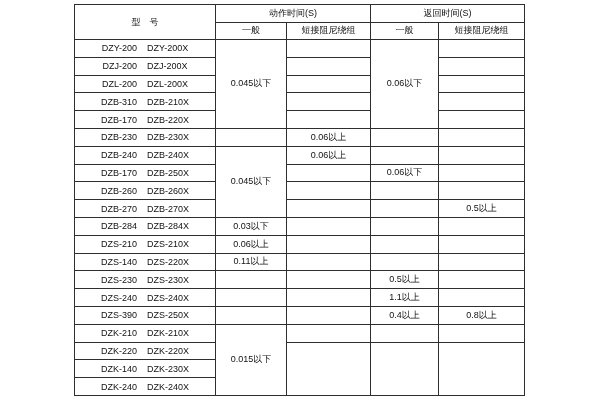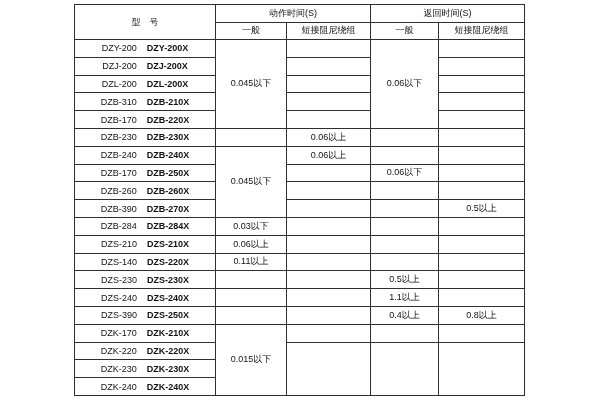--- a/index.html
+++ b/index.html
@@ -30,21 +30,21 @@
     text-align: center;
     vertical-align: middle;
     padding: 0;
     font-weight: normal;
     overflow: hidden;
     white-space: nowrap;
   }
   .spec-table thead tr { height: 17.5px; }
   .spec-table tbody tr { height: 17.8px; }
   td.model-cell span { display: inline-block; }
-  td.model-cell span + span { margin-left: 10px; font-weight: bold; }
+  td.model-cell span + span { margin-left: 10px; }
 </style>
 </head>
 <body>
 
 <div class="canvas">
   <table class="spec-table">
     <colgroup>
       <col style="width:141px">
       <col style="width:71px">
       <col style="width:84px">
@@ -112,21 +112,21 @@
           <td>0.06以下</td>
           <td></td>
         </tr>
         <tr>
           <td class="model-cell"><span>DZB-260</span><span>DZB-260X</span></td>
           <td></td>
           <td></td>
           <td></td>
         </tr>
         <tr>
-          <td class="model-cell"><span>DZB-390</span><span>DZB-270X</span></td>
+          <td class="model-cell"><span>DZB-270</span><span>DZB-270X</span></td>
           <td></td>
           <td></td>
           <td>0.5以上</td>
         </tr>
         <tr>
           <td class="model-cell"><span>DZB-284</span><span>DZB-284X</span></td>
           <td>0.03以下</td>
           <td></td>
           <td></td>
           <td></td>
@@ -160,33 +160,33 @@
           <td></td>
         </tr>
         <tr>
           <td class="model-cell"><span>DZS-390</span><span>DZS-250X</span></td>
           <td></td>
           <td></td>
           <td>0.4以上</td>
           <td>0.8以上</td>
         </tr>
         <tr>
-          <td class="model-cell"><span>DZK-170</span><span>DZK-210X</span></td>
+          <td class="model-cell"><span>DZK-210</span><span>DZK-210X</span></td>
           <td rowspan="4">0.015以下</td>
           <td></td>
           <td></td>
           <td></td>
         </tr>
         <tr>
           <td class="model-cell"><span>DZK-220</span><span>DZK-220X</span></td>
           <td rowspan="3"></td>
           <td rowspan="3"></td>
           <td rowspan="3"></td>
         </tr>
         <tr>
-          <td class="model-cell"><span>DZK-230</span><span>DZK-230X</span></td>
+          <td class="model-cell"><span>DZK-140</span><span>DZK-230X</span></td>
         </tr>
         <tr>
           <td class="model-cell"><span>DZK-240</span><span>DZK-240X</span></td>
         </tr>
       </tbody>
   </table>
 </div>
 
 </body></html>

